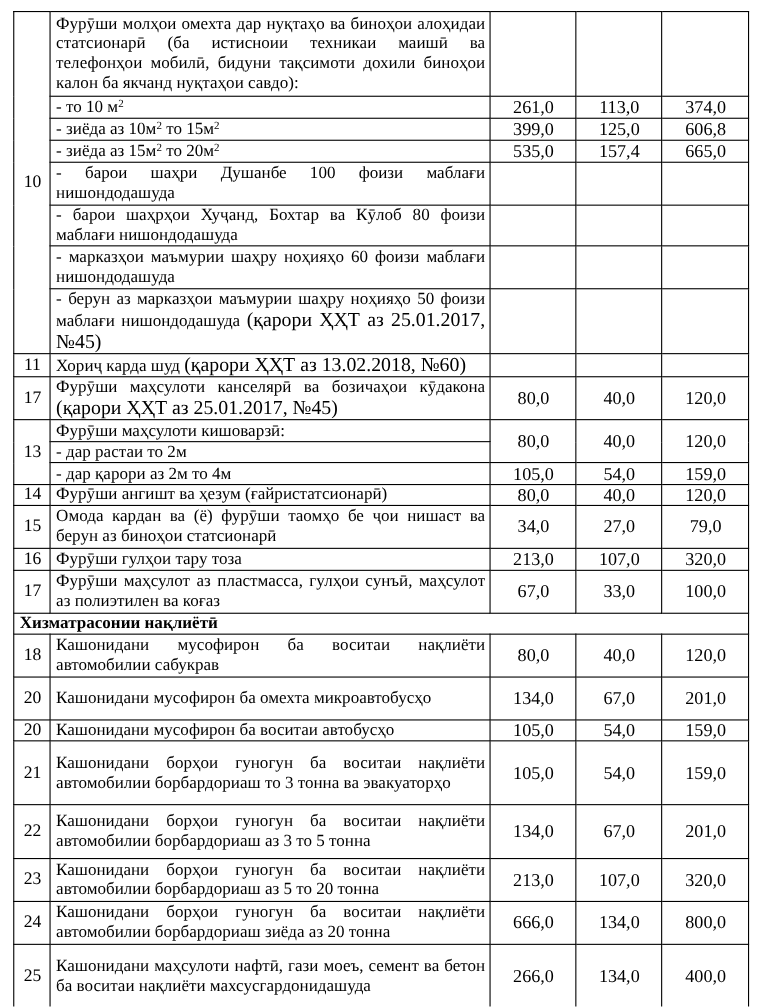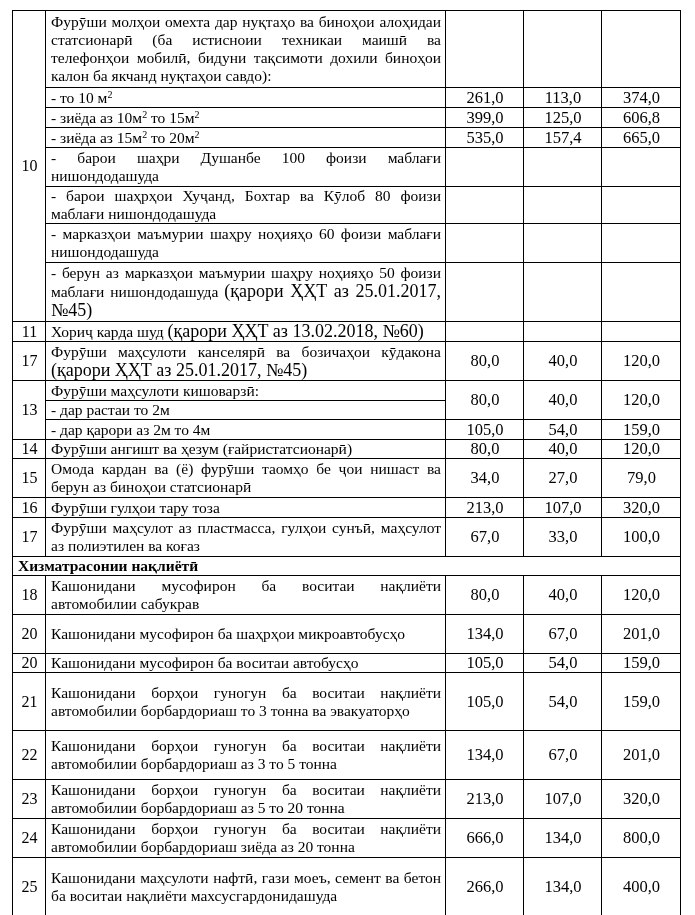--- a/index.html
+++ b/index.html
@@ -169,21 +169,21 @@
 
     <tr style="height:39px">
       <td class="num-col">18</td>
       <td class="desc">Кашонидани мусофирон ба воситаи нақлиёти автомобилии сабукрав</td>
       <td class="val">80,0</td>
       <td class="val">40,0</td>
       <td class="val">120,0</td>
     </tr>
     <tr style="height:39px">
       <td class="num-col">20</td>
-      <td class="desc">Кашонидани мусофирон ба шаҳрҳои микроавтобусҳо</td>
+      <td class="desc">Кашонидани мусофирон ба омехта микроавтобусҳо</td>
       <td class="val">134,0</td>
       <td class="val">67,0</td>
       <td class="val">201,0</td>
     </tr>
     <tr style="height:19px">
       <td class="num-col">20</td>
       <td class="desc">Кашонидани мусофирон ба воситаи автобусҳо</td>
       <td class="val">105,0</td>
       <td class="val">54,0</td>
       <td class="val">159,0</td>

